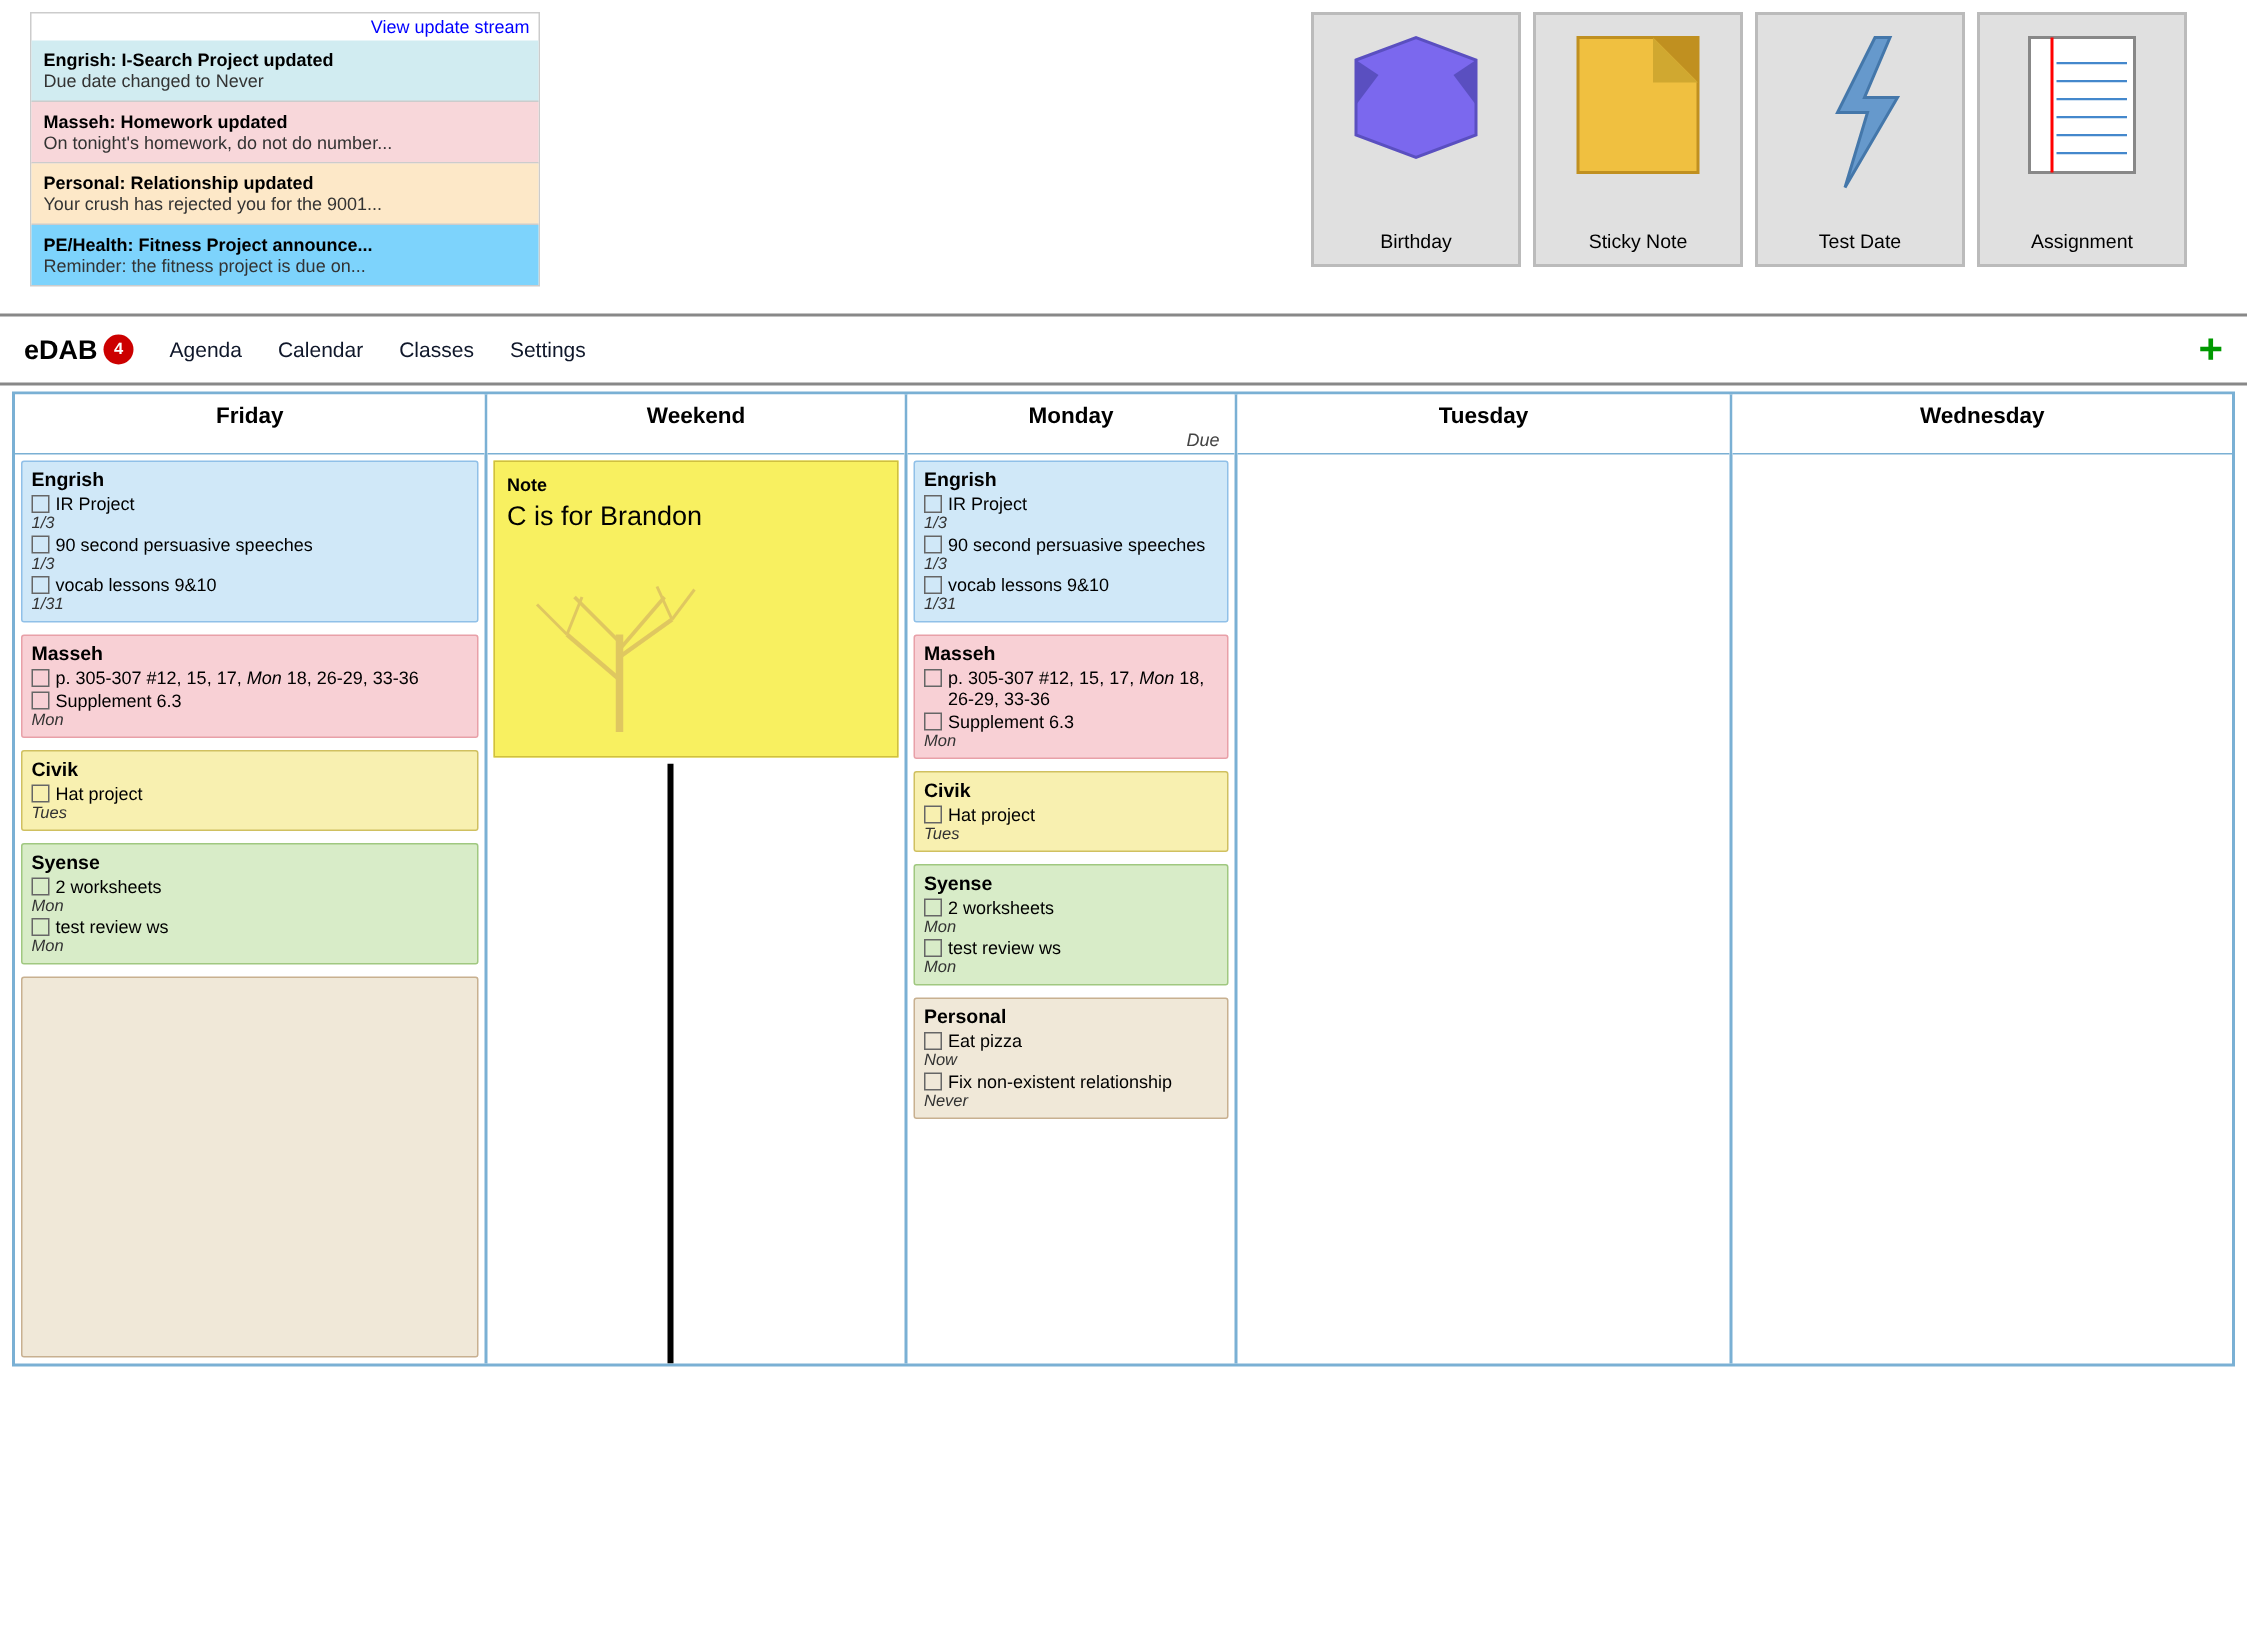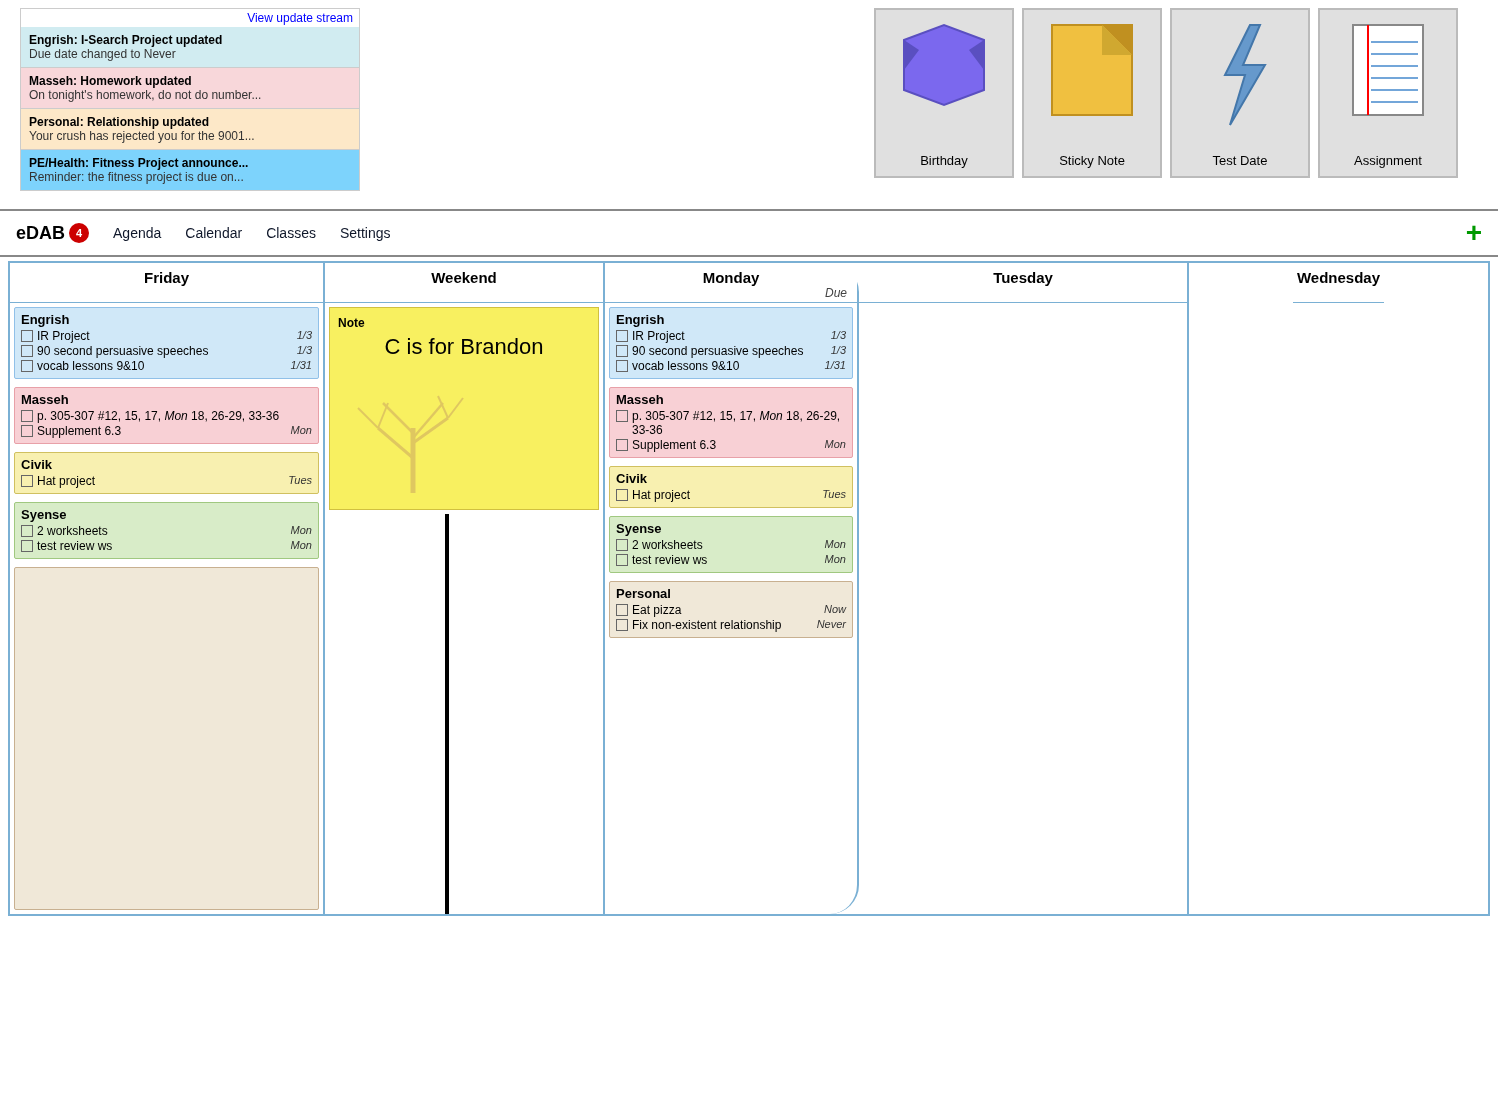--- a/index.html
+++ b/index.html
@@ -32,38 +32,38 @@
     .nav-badge { background: #cc0000; color: white; border-radius: 50%; width: 20px; height: 20px; font-size: 11px; display: flex; align-items: center; justify-content: center; font-weight: bold; }
     .nav-link { color: #0f172a; text-decoration: none; font-size: 14px; cursor: pointer; }
     .nav-plus { margin-left: auto; color: #009900; font-size: 28px; font-weight: bold; cursor: pointer; }
 
     
     .calendar-grid { display: flex; border: 2px solid #7ab0d4; margin: 4px 8px; flex: 1; }
     .cal-col { border-right: 2px solid #7ab0d4; display: flex; flex-direction: column; }
     .cal-col:last-child { border-right: none; }
     .col-friday { width: 315px; }
     .col-weekend { width: 280px; }
-    .col-monday { width: 254px; border-radius: 29px; }
+    .col-monday { width: 220px; }
     .col-tuesday { width: 330px; }
-    .col-wednesday { flex: 1; align-items: center; }
+    .col-wednesday { flex: 1; }
 
     .col-header { text-align: center; padding: 6px 4px 2px; background: #fff; border-bottom: 1px solid #7ab0d4; }
     .col-header-title { font-weight: bold; font-size: 15px; }
     .col-header-due { font-style: italic; font-size: 12px; color: #444; text-align: right; padding-right: 6px; }
 
     
     .assignment-block { border: 1px solid #aaa; margin: 4px 4px; border-radius: 2px; padding: 4px 6px; }
     .assignment-block.pink { background: #f8d0d5; border-color: #e8a0a8; }
     .assignment-block.blue { background: #d0e8f8; border-color: #90c0e8; }
     .assignment-block.yellow { background: #f8f0b0; border-color: #d0c060; }
     .assignment-block.green { background: #d8ecc8; border-color: #a0c880; }
     .assignment-block.tan { background: #f0e8d8; border-color: #c8b090; }
 
     .block-title { font-weight: bold; font-size: 13px; margin-bottom: 2px; }
-    .task-row { display: flex; justify-content: space-between; align-items: flex-start; margin: 1px 0; font-size: 12px; }
+    .task-row { display: flex; justify-content: space-between; align-items: flex-start; margin: 1px 0; font-size: 12px; flex-direction: column; }
     .task-left { display: flex; align-items: flex-start; gap: 4px; }
     .task-checkbox { width: 12px; height: 12px; border: 1px solid #666; display: inline-block; flex-shrink: 0; margin-top: 1px; }
     .task-due { font-style: italic; font-size: 11px; white-space: nowrap; color: #333; }
 
     
     .sticky-note { background: #f8f060; border: 1px solid #d0c040; margin: 4px 4px; padding: 8px; font-size: 14px; min-height: 120px; }
   </style>
 </head>
 <body>
 
@@ -238,21 +238,21 @@
   </div>
 
   <div class="cal-col col-weekend">
     <div class="col-header">
       <div class="col-header-title">Weekend</div>
       <div class="col-header-due">&nbsp;</div>
     </div>
 
     <div class="sticky-note">
       <div style="font-size:12px; font-weight:bold;">Note</div>
-      <div style="font-size:22px; margin-top:4px;text-align:center;">C is for Brandon</div>
+      <div style="font-size:18px; margin-top:4px;">C is for Brandon</div>
       
       <svg width="150" height="130" viewBox="0 0 150 130" style="margin-top:8px; opacity:0.5;">
 
         <line x1="75" y1="125" x2="75" y2="60" stroke="#c8a060" stroke-width="5"></line>
 
         <line x1="75" y1="90" x2="40" y2="60" stroke="#c8a060" stroke-width="3"></line>
         <line x1="75" y1="75" x2="110" y2="50" stroke="#c8a060" stroke-width="3"></line>
         <line x1="75" y1="65" x2="45" y2="35" stroke="#c8a060" stroke-width="2.5"></line>
         <line x1="75" y1="70" x2="105" y2="35" stroke="#c8a060" stroke-width="2.5"></line>
         <line x1="40" y1="60" x2="20" y2="40" stroke="#c8a060" stroke-width="2"></line>

